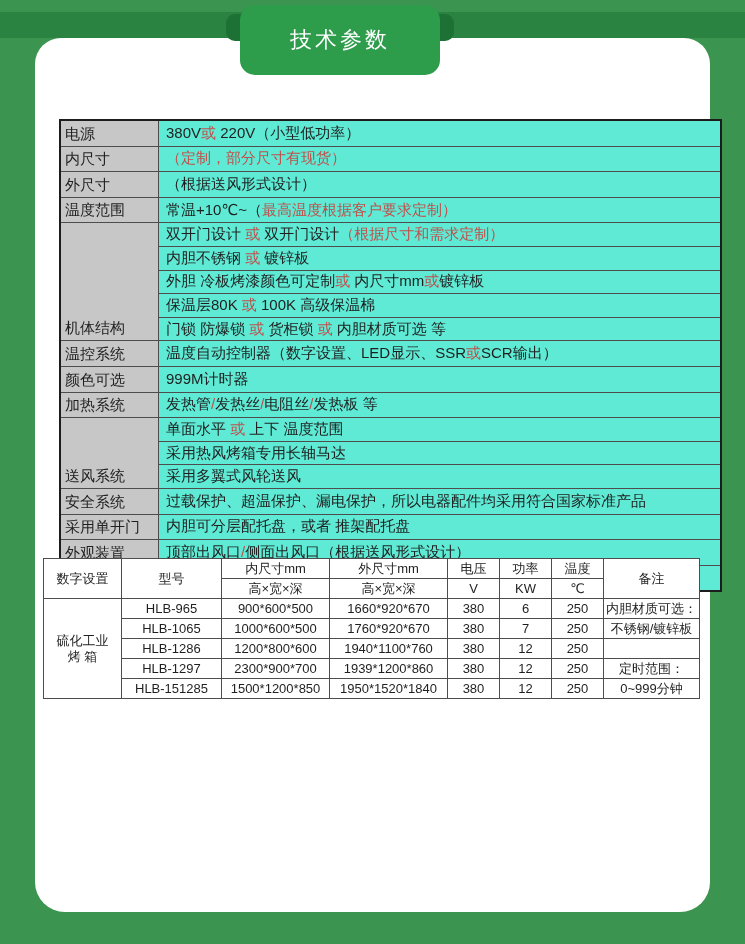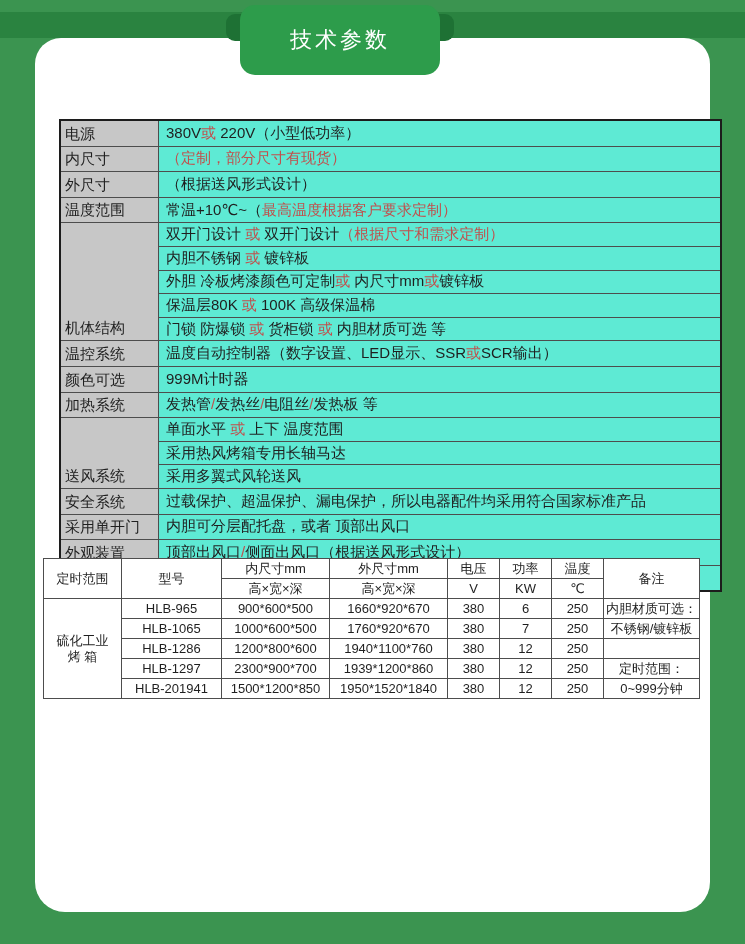--- a/index.html
+++ b/index.html
@@ -99,21 +99,21 @@
         </tr>
         <tr>
           <td class="val"><span>采用多翼式风轮送风</span></td>
         </tr>
         <tr>
           <td class="lbl" rowspan="1">安全系统</td>
           <td class="val"><span>过载保护、超温保护、漏电保护，所以电器配件均采用符合国家标准产品</span></td>
         </tr>
         <tr>
           <td class="lbl" rowspan="1">采用单开门</td>
-          <td class="val"><span>内胆可分层配托盘，或者 顶部出风口</span></td>
+          <td class="val"><span>内胆可分层配托盘，或者 推架配托盘</span></td>
         </tr>
         <tr>
           <td class="lbl" rowspan="1">外观装置</td>
           <td class="val"><span>顶部出风口</span><span class="red">/</span><span>侧面出风口（根据送风形式设计）</span></td>
         </tr>
         <tr>
           <td class="lbl" rowspan="1">外观颜色</td>
           <td class="val"><span>颜色可选</span></td>
         </tr>
       </tbody>
@@ -125,21 +125,21 @@
         <col style="width: 100px;">
         <col style="width: 108px;">
         <col style="width: 118px;">
         <col style="width: 52px;">
         <col style="width: 52px;">
         <col style="width: 52px;">
         <col style="width: 96px;">
       </colgroup>
     <thead>
         <tr>
-          <th rowspan="2">定时范围</th>
+          <th rowspan="2">数字设置</th>
           <th rowspan="2">型号</th>
           <th rowspan="1">内尺寸mm</th>
           <th rowspan="1">外尺寸mm</th>
           <th rowspan="1">电压</th>
           <th rowspan="1">功率</th>
           <th rowspan="1">温度</th>
           <th rowspan="2">备注</th>
         </tr>
         <tr>
           <th>高×宽×深</th>
@@ -181,21 +181,21 @@
         <tr>
           <td>HLB-1297</td>
           <td>2300*900*700</td>
           <td>1939*1200*860</td>
           <td>380</td>
           <td>12</td>
           <td>250</td>
           <td>定时范围：</td>
         </tr>
         <tr>
-          <td>HLB-201941</td>
+          <td>HLB-151285</td>
           <td>1500*1200*850</td>
           <td>1950*1520*1840</td>
           <td>380</td>
           <td>12</td>
           <td>250</td>
           <td>0~999分钟</td>
         </tr>
       </tbody>
   </table>
 </div>

